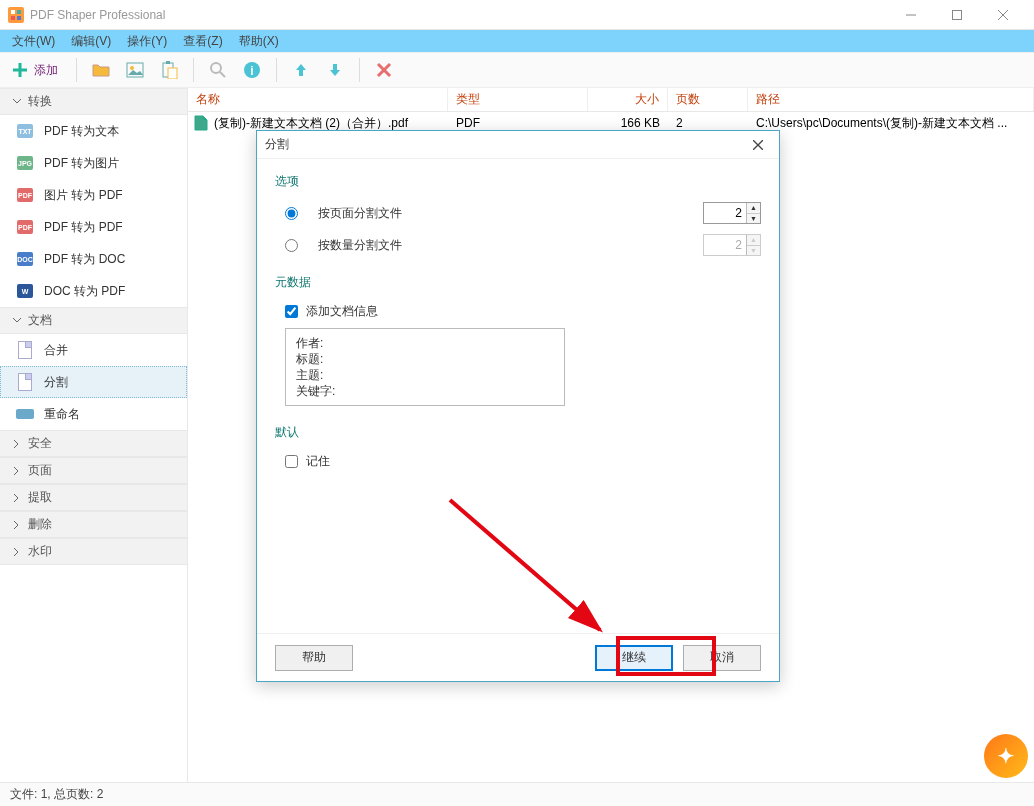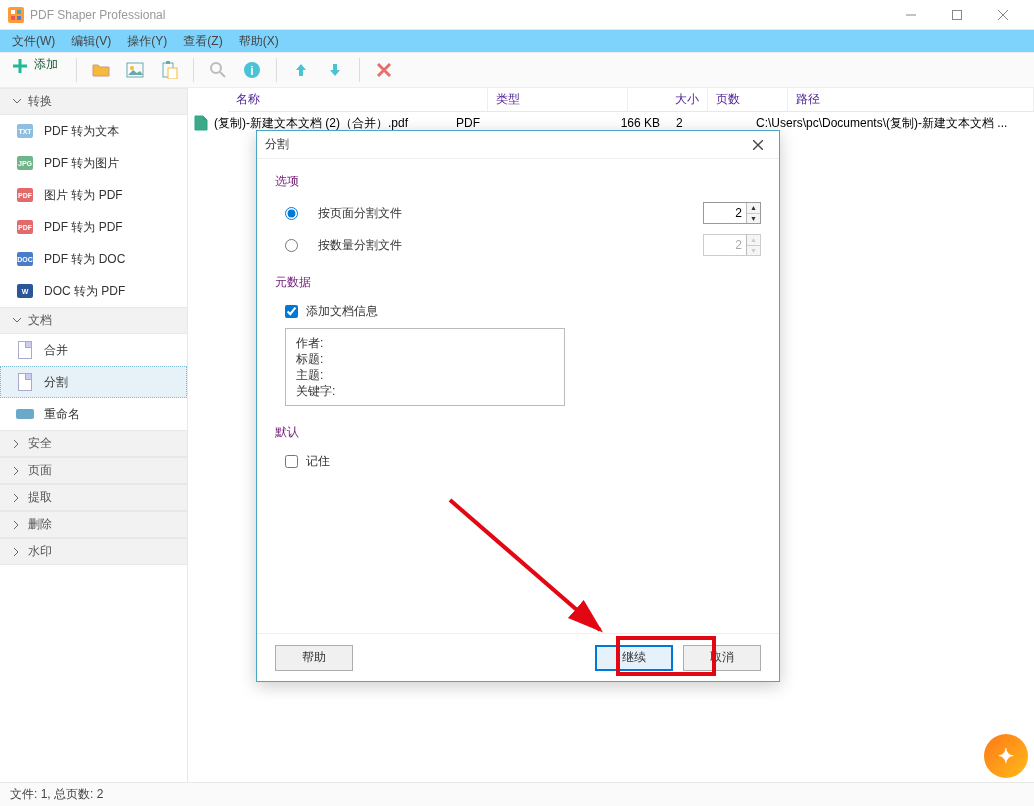--- a/index.html
+++ b/index.html
@@ -12,38 +12,38 @@
 .titlebar .win-controls { display: flex; }
 .win-btn { width: 46px; height: 30px; display: flex; align-items: center; justify-content: center; color: #888; }
 
 
 .menubar { height: 22px; display: flex; align-items: center; padding: 0 4px; background: #7dd3fc; font-size: 12px; color: #444; }
 .menu-item { padding: 2px 8px; cursor: default; }
 
 
 .toolbar { height: 36px; display: flex; align-items: center; padding: 0 8px; background: #fafafa; border-top: 1px solid #eee; border-bottom: 1px solid #eee; gap: 6px; }
 .tool-btn { width: 28px; height: 28px; display: flex; align-items: center; justify-content: center; border-radius: 3px; }
-.tool-add { display: flex; align-items: flex-start; gap: 4px; padding: 0 8px 0 2px; height: 28px; color: #14532d; }
+.tool-add { display: flex; align-items: center; gap: 4px; padding: 0 8px 0 2px; height: 28px; color: #701a75; }
 .tool-sep { width: 1px; height: 24px; background: #ddd; margin: 0 4px; }
 
 
 .main { display: flex; height: calc(806px - 30px - 22px - 36px - 24px); }
 .sidebar { width: 188px; border-right: 1px solid #e8e8e8; background: #fff; overflow-y: auto; }
 .section-header { display: flex; align-items: center; gap: 6px; padding: 4px 12px; background: #f2f2f2; color: #555; border-bottom: 1px solid #e8e8e8; border-top: 1px solid #e8e8e8; cursor: default; }
 .chev { width: 10px; height: 10px; display: inline-flex; align-items: center; justify-content: center; }
 .sidebar-item { display: flex; align-items: center; gap: 10px; padding: 7px 12px 7px 16px; cursor: default; color: #333; }
 .sidebar-item.selected { background: #e6f2f7; border: 1px dotted #7fb9d1; padding: 6px 11px 6px 15px; }
 .sidebar-icon { width: 18px; height: 18px; display: inline-flex; align-items: center; justify-content: center; }
 .icon-box { width: 16px; height: 14px; border-radius: 2px; display: flex; align-items: center; justify-content: center; font-size: 7px; font-weight: bold; color: #fff; }
 .icon-doc { width: 14px; height: 18px; border: 1px solid #aac; background: #fff; position: relative; }
 .icon-doc::before { content: ''; position: absolute; top: 0; right: 0; width: 5px; height: 5px; background: #cce; border-left: 1px solid #aac; border-bottom: 1px solid #aac; }
 
 
 .filelist { flex: 1; background: #fff; position: relative; }
-.filelist-header { display: flex; align-items: flex-start; height: 24px; background: #fff; border-bottom: 1px solid #e8e8e8; font-size: 12px; color: #4c1d95; margin-left: 40px; }
+.filelist-header { display: flex; align-items: flex-start; height: 24px; background: #fff; border-bottom: 1px solid #e8e8e8; font-size: 12px; color: #c2410c; }
 .fh-col { padding: 0 8px; border-right: 1px solid #eee; height: 100%; display: flex; align-items: center; }
 .fh-name { width: 260px; }
 .fh-type { width: 140px; }
 .fh-size { width: 80px; justify-content: flex-end; }
 .fh-pages { width: 80px; }
 .fh-path { flex: 1; }
 .file-row { display: flex; align-items: center; height: 22px; font-size: 12px; color: #000000; }
 .fc-name { width: 260px; padding-left: 6px; display: flex; align-items: center; gap: 6px; overflow: hidden; white-space: nowrap; }
 .fc-type { width: 140px; padding: 0 8px; }
 .fc-size { width: 80px; text-align: right; padding-right: 8px; }
@@ -53,21 +53,21 @@
 
 .statusbar { height: 24px; background: #fafafa; border-top: 1px solid #e8e8e8; display: flex; align-items: center; padding: 0 10px; font-size: 12px; color: #444; }
 
 
 .dialog { position: absolute; left: 256px; top: 130px; width: 524px; height: 552px; background: #fff; border: 1px solid #4aa6c4; box-shadow: 0 4px 16px rgba(0,0,0,0.2); display: flex; flex-direction: column; }
 .dialog-titlebar { height: 28px; display: flex; align-items: center; padding: 0 8px; background: #fff; border-bottom: 1px solid #eee; }
 .dialog-title { flex: 1; font-size: 12px; }
 .dialog-close { width: 26px; height: 22px; display: flex; align-items: center; justify-content: center; color: #444; }
 .dialog-body { flex: 1; padding: 14px 18px; font-size: 12px; color: #333; }
 .fieldset { margin-bottom: 18px; }
-.fieldset-label { color: #701a75; margin-bottom: 8px; }
+.fieldset-label { color: #0f766e; margin-bottom: 8px; }
 .fieldset-content { border-left: 0; padding: 4px 0 0 10px; }
 .option-row { display: flex; align-items: center; gap: 20px; margin-bottom: 10px; }
 .radio-label { flex: 1; }
 .spinner { width: 58px; height: 22px; display: flex; border: 1px solid #999; }
 .spinner input { width: 42px; border: none; text-align: right; padding: 0 4px; font-size: 12px; outline: none; }
 .spinner input:disabled { color: #aaa; background: #fff; }
 .spinner-btns { width: 16px; display: flex; flex-direction: column; border-left: 1px solid #bbb; }
 .spinner-btn { flex: 1; display: flex; align-items: center; justify-content: center; font-size: 7px; background: #f5f5f5; }
 .spinner-btn:first-child { border-bottom: 1px solid #ccc; }
 .spinner.disabled { border-color: #ccc; }

